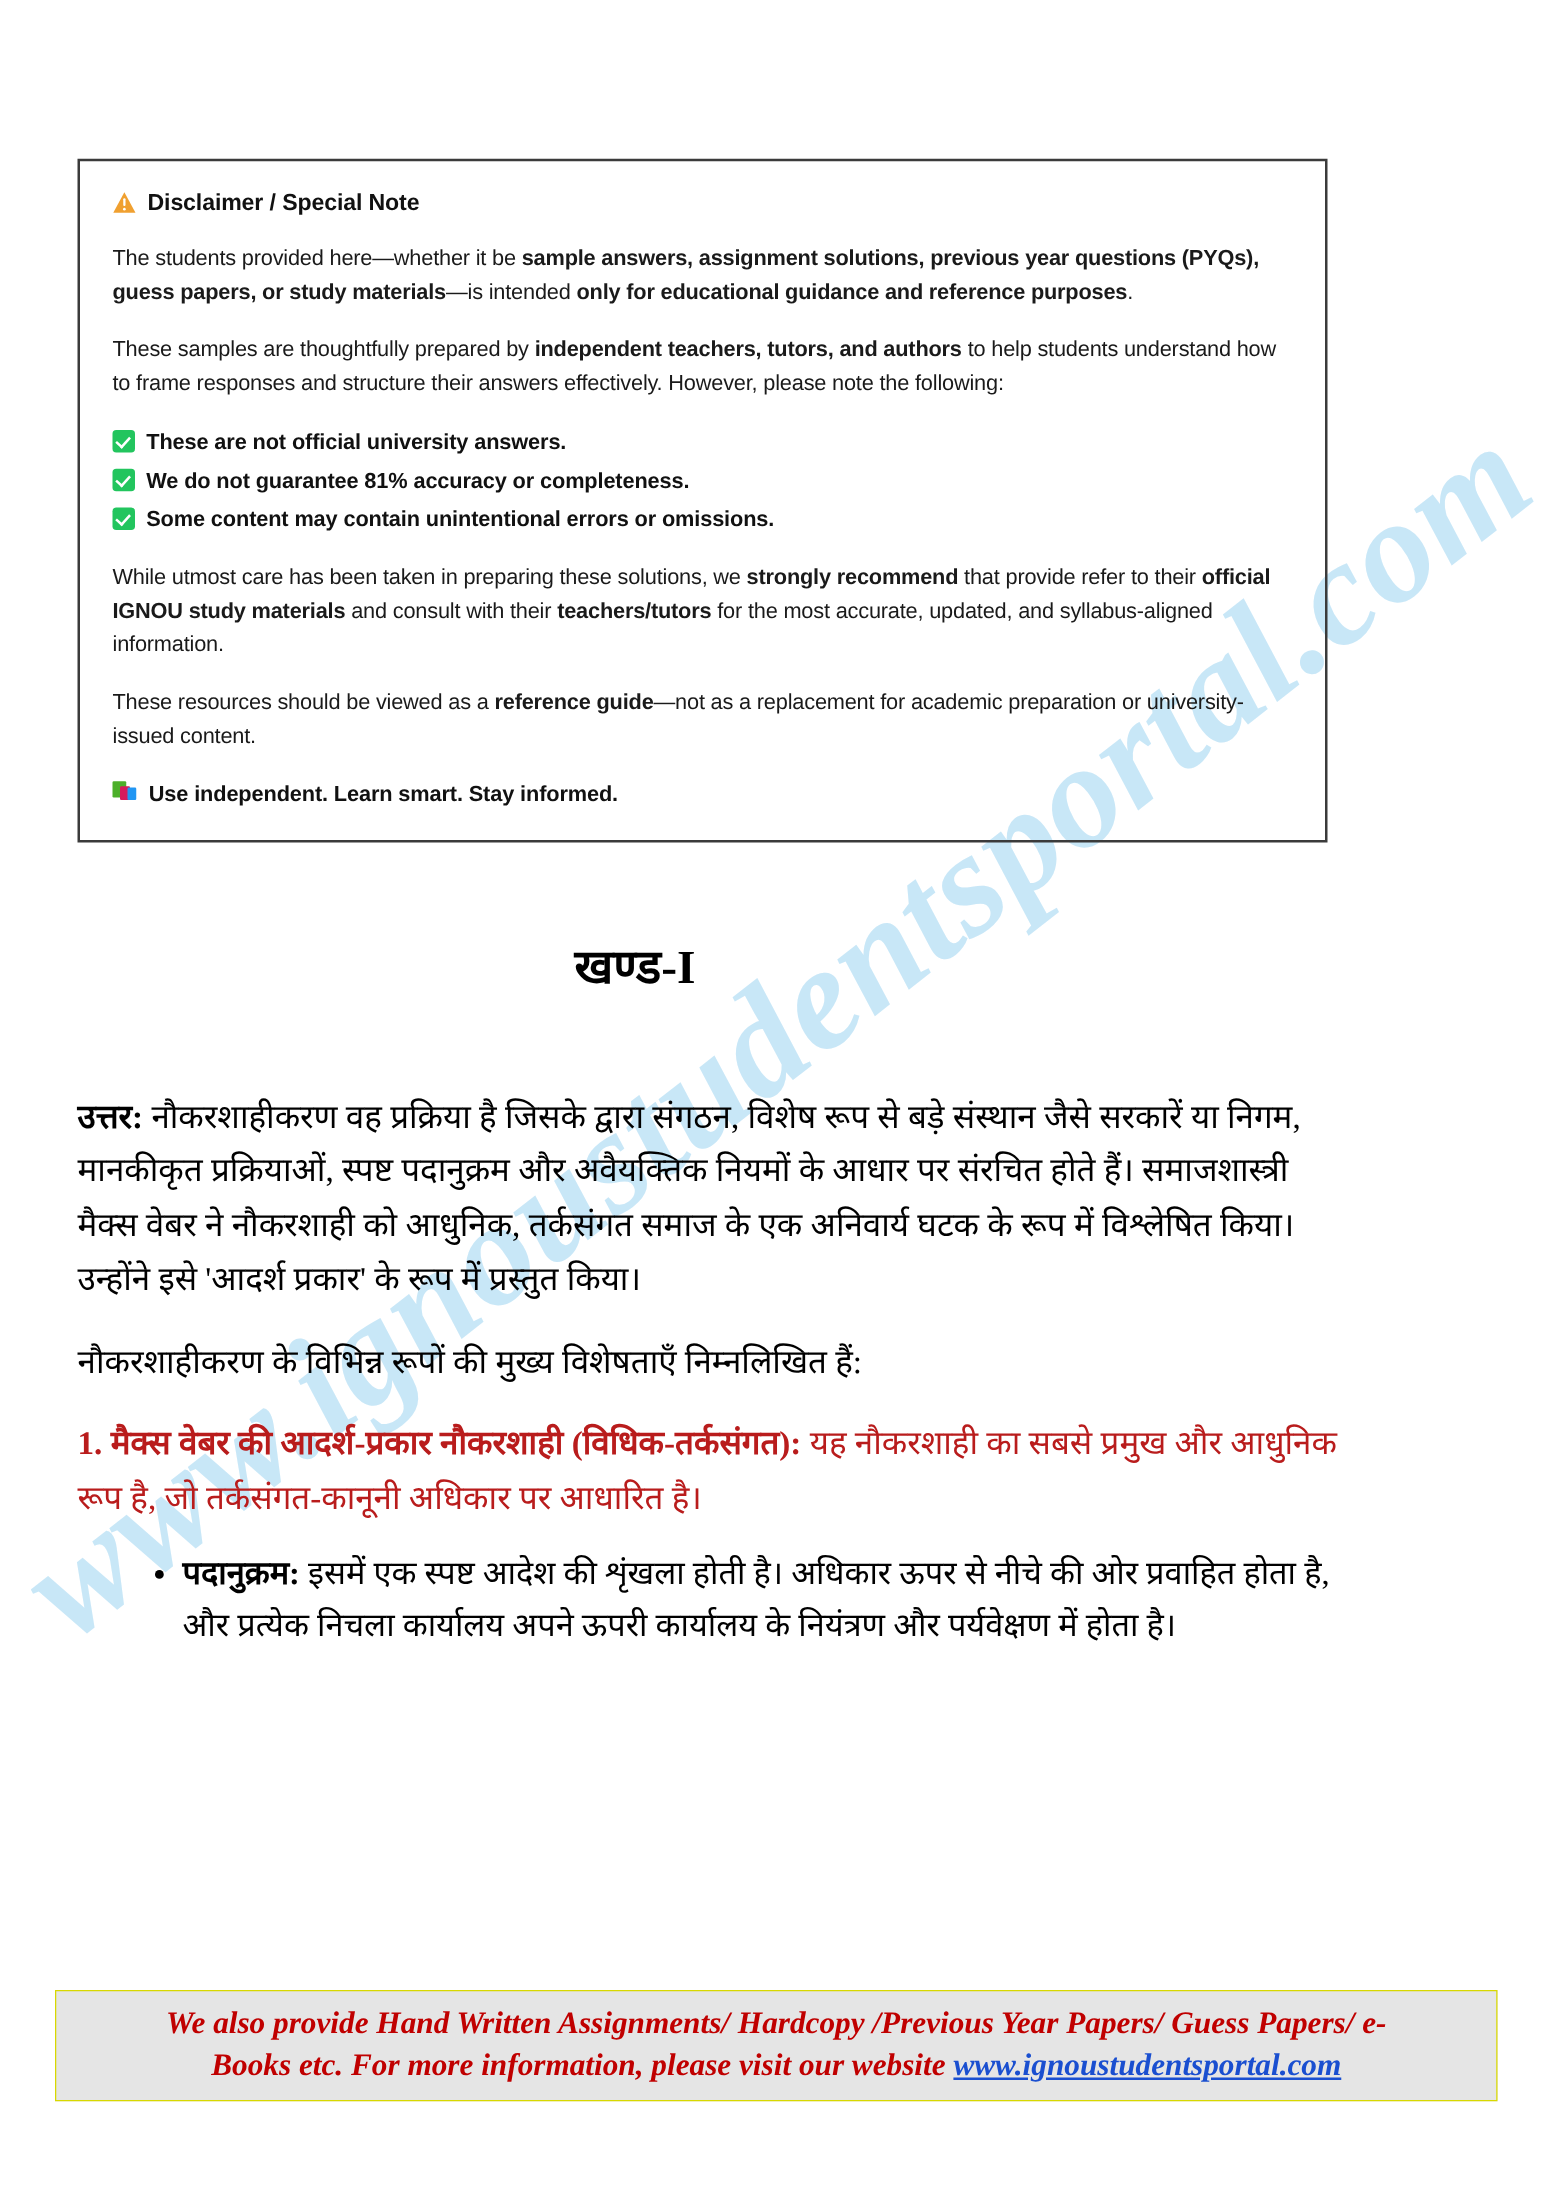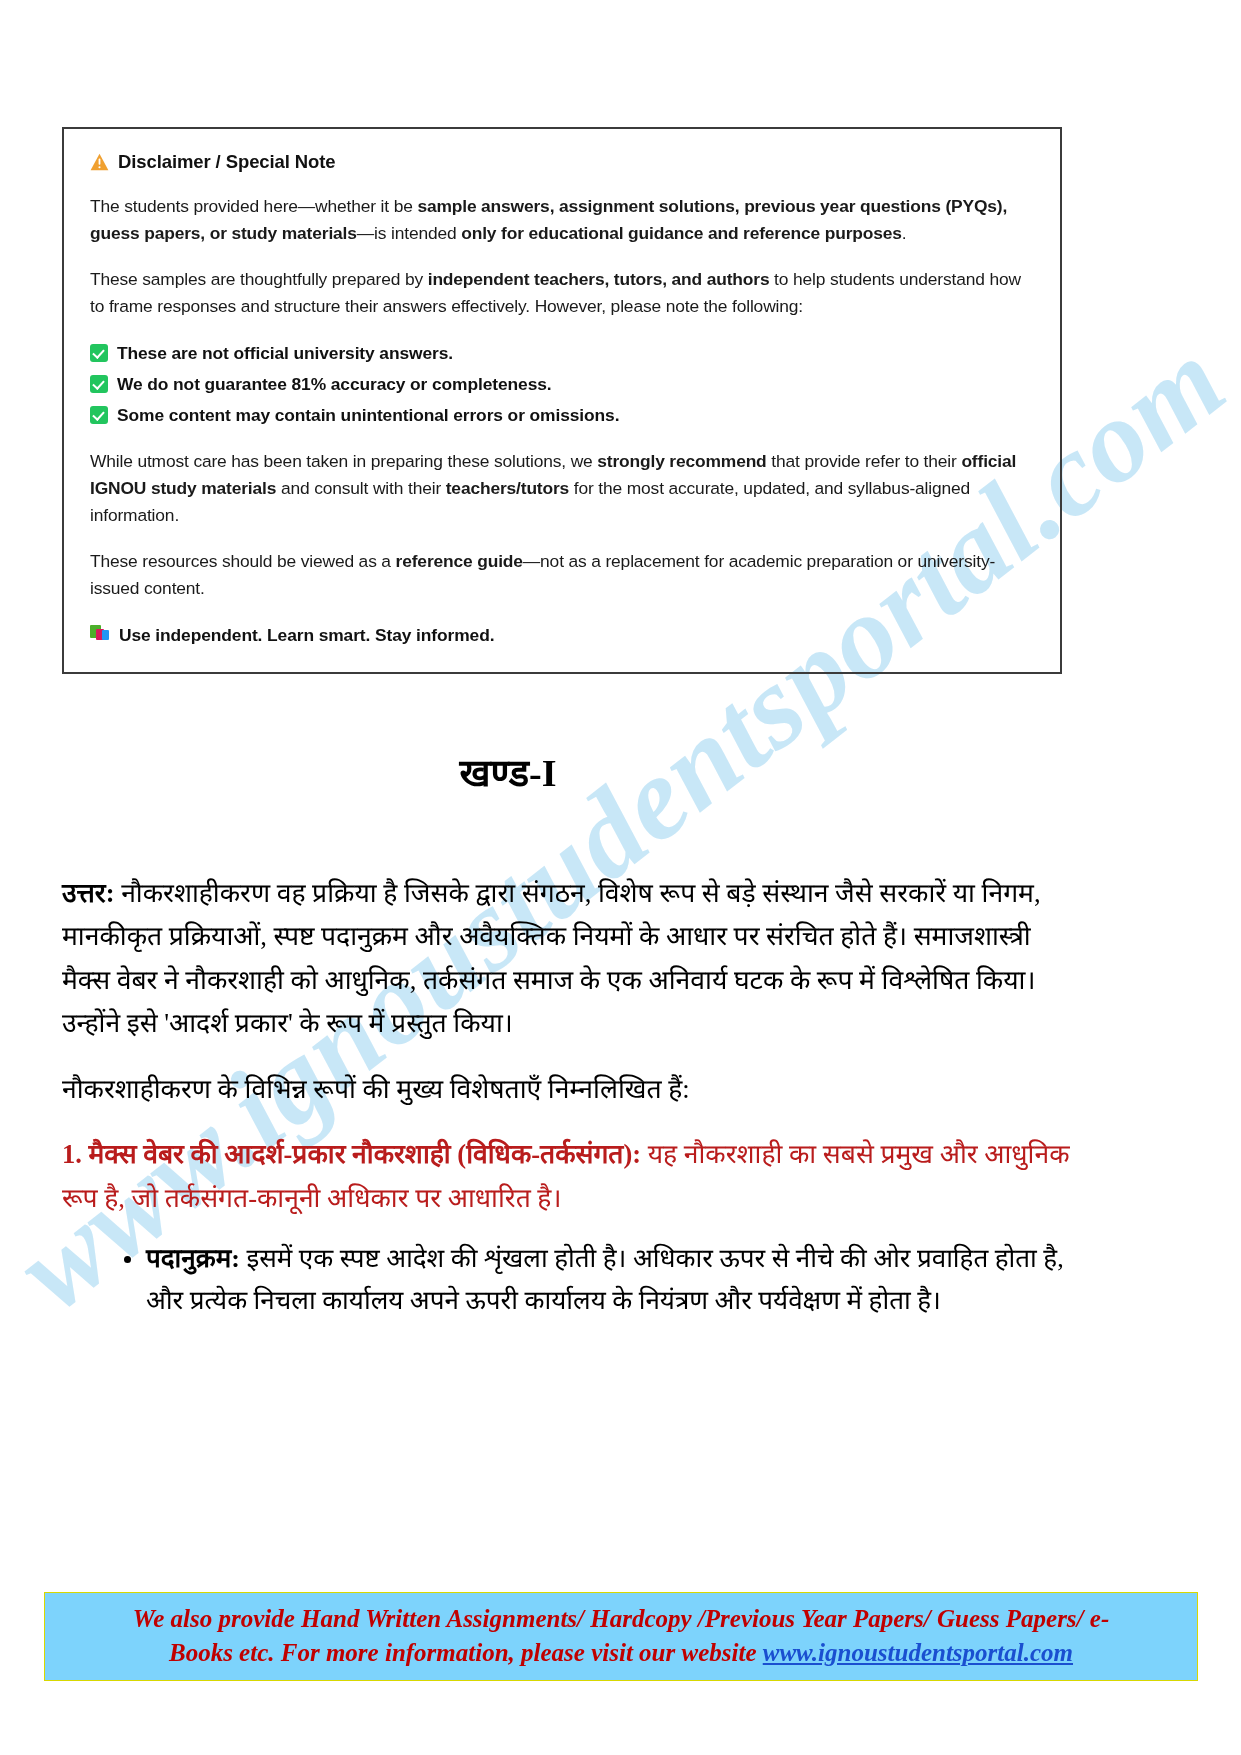--- a/index.html
+++ b/index.html
@@ -219,21 +219,21 @@
     background: #000;
   }
   .bullet-list li b { font-weight: 700; }
 
   
   .footer-banner {
     position: absolute;
     left: 44px;
     top: 1592px;
     width: 1154px;
-    background: #7dd3fc;
+    background: #e5e5e5;
     border: 1px solid #d8d800;
     padding: 9px 14px 11px 14px;
     text-align: center;
   }
   .footer-line {
     font-family: "Liberation Serif", "DejaVu Serif", serif;
     font-style: italic;
     font-weight: 700;
     font-size: 25px;
     line-height: 1.34;

